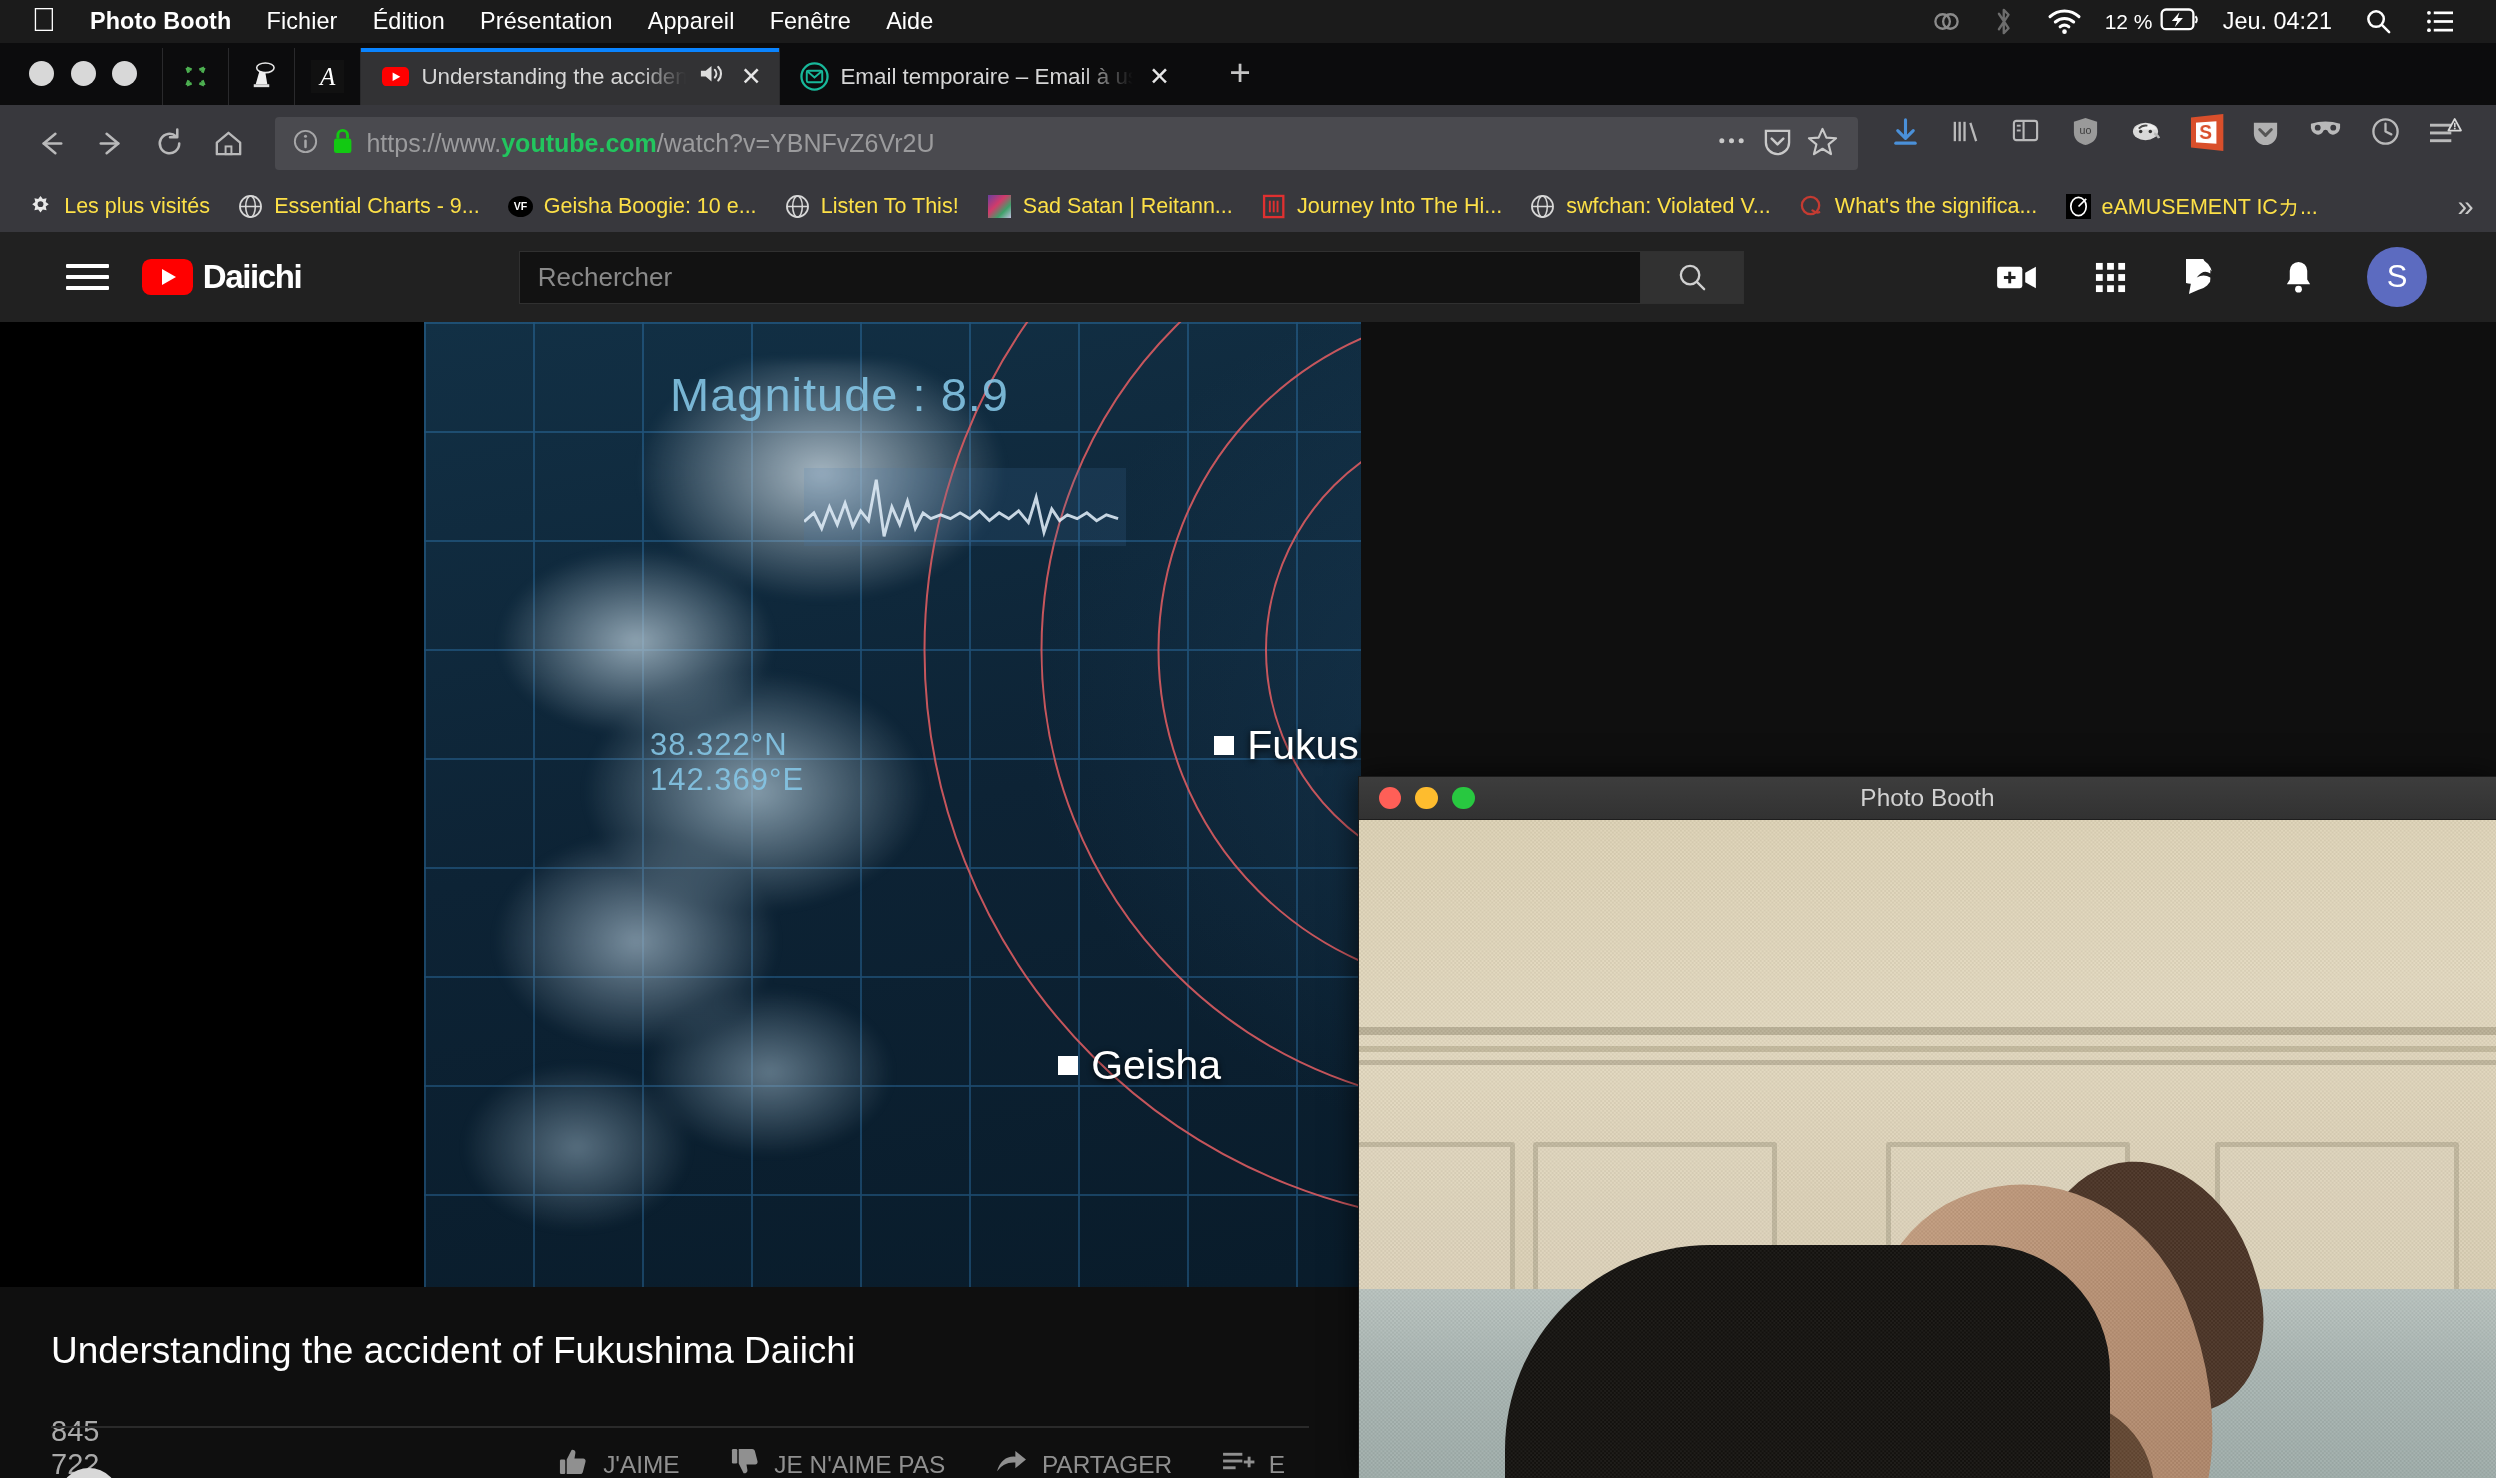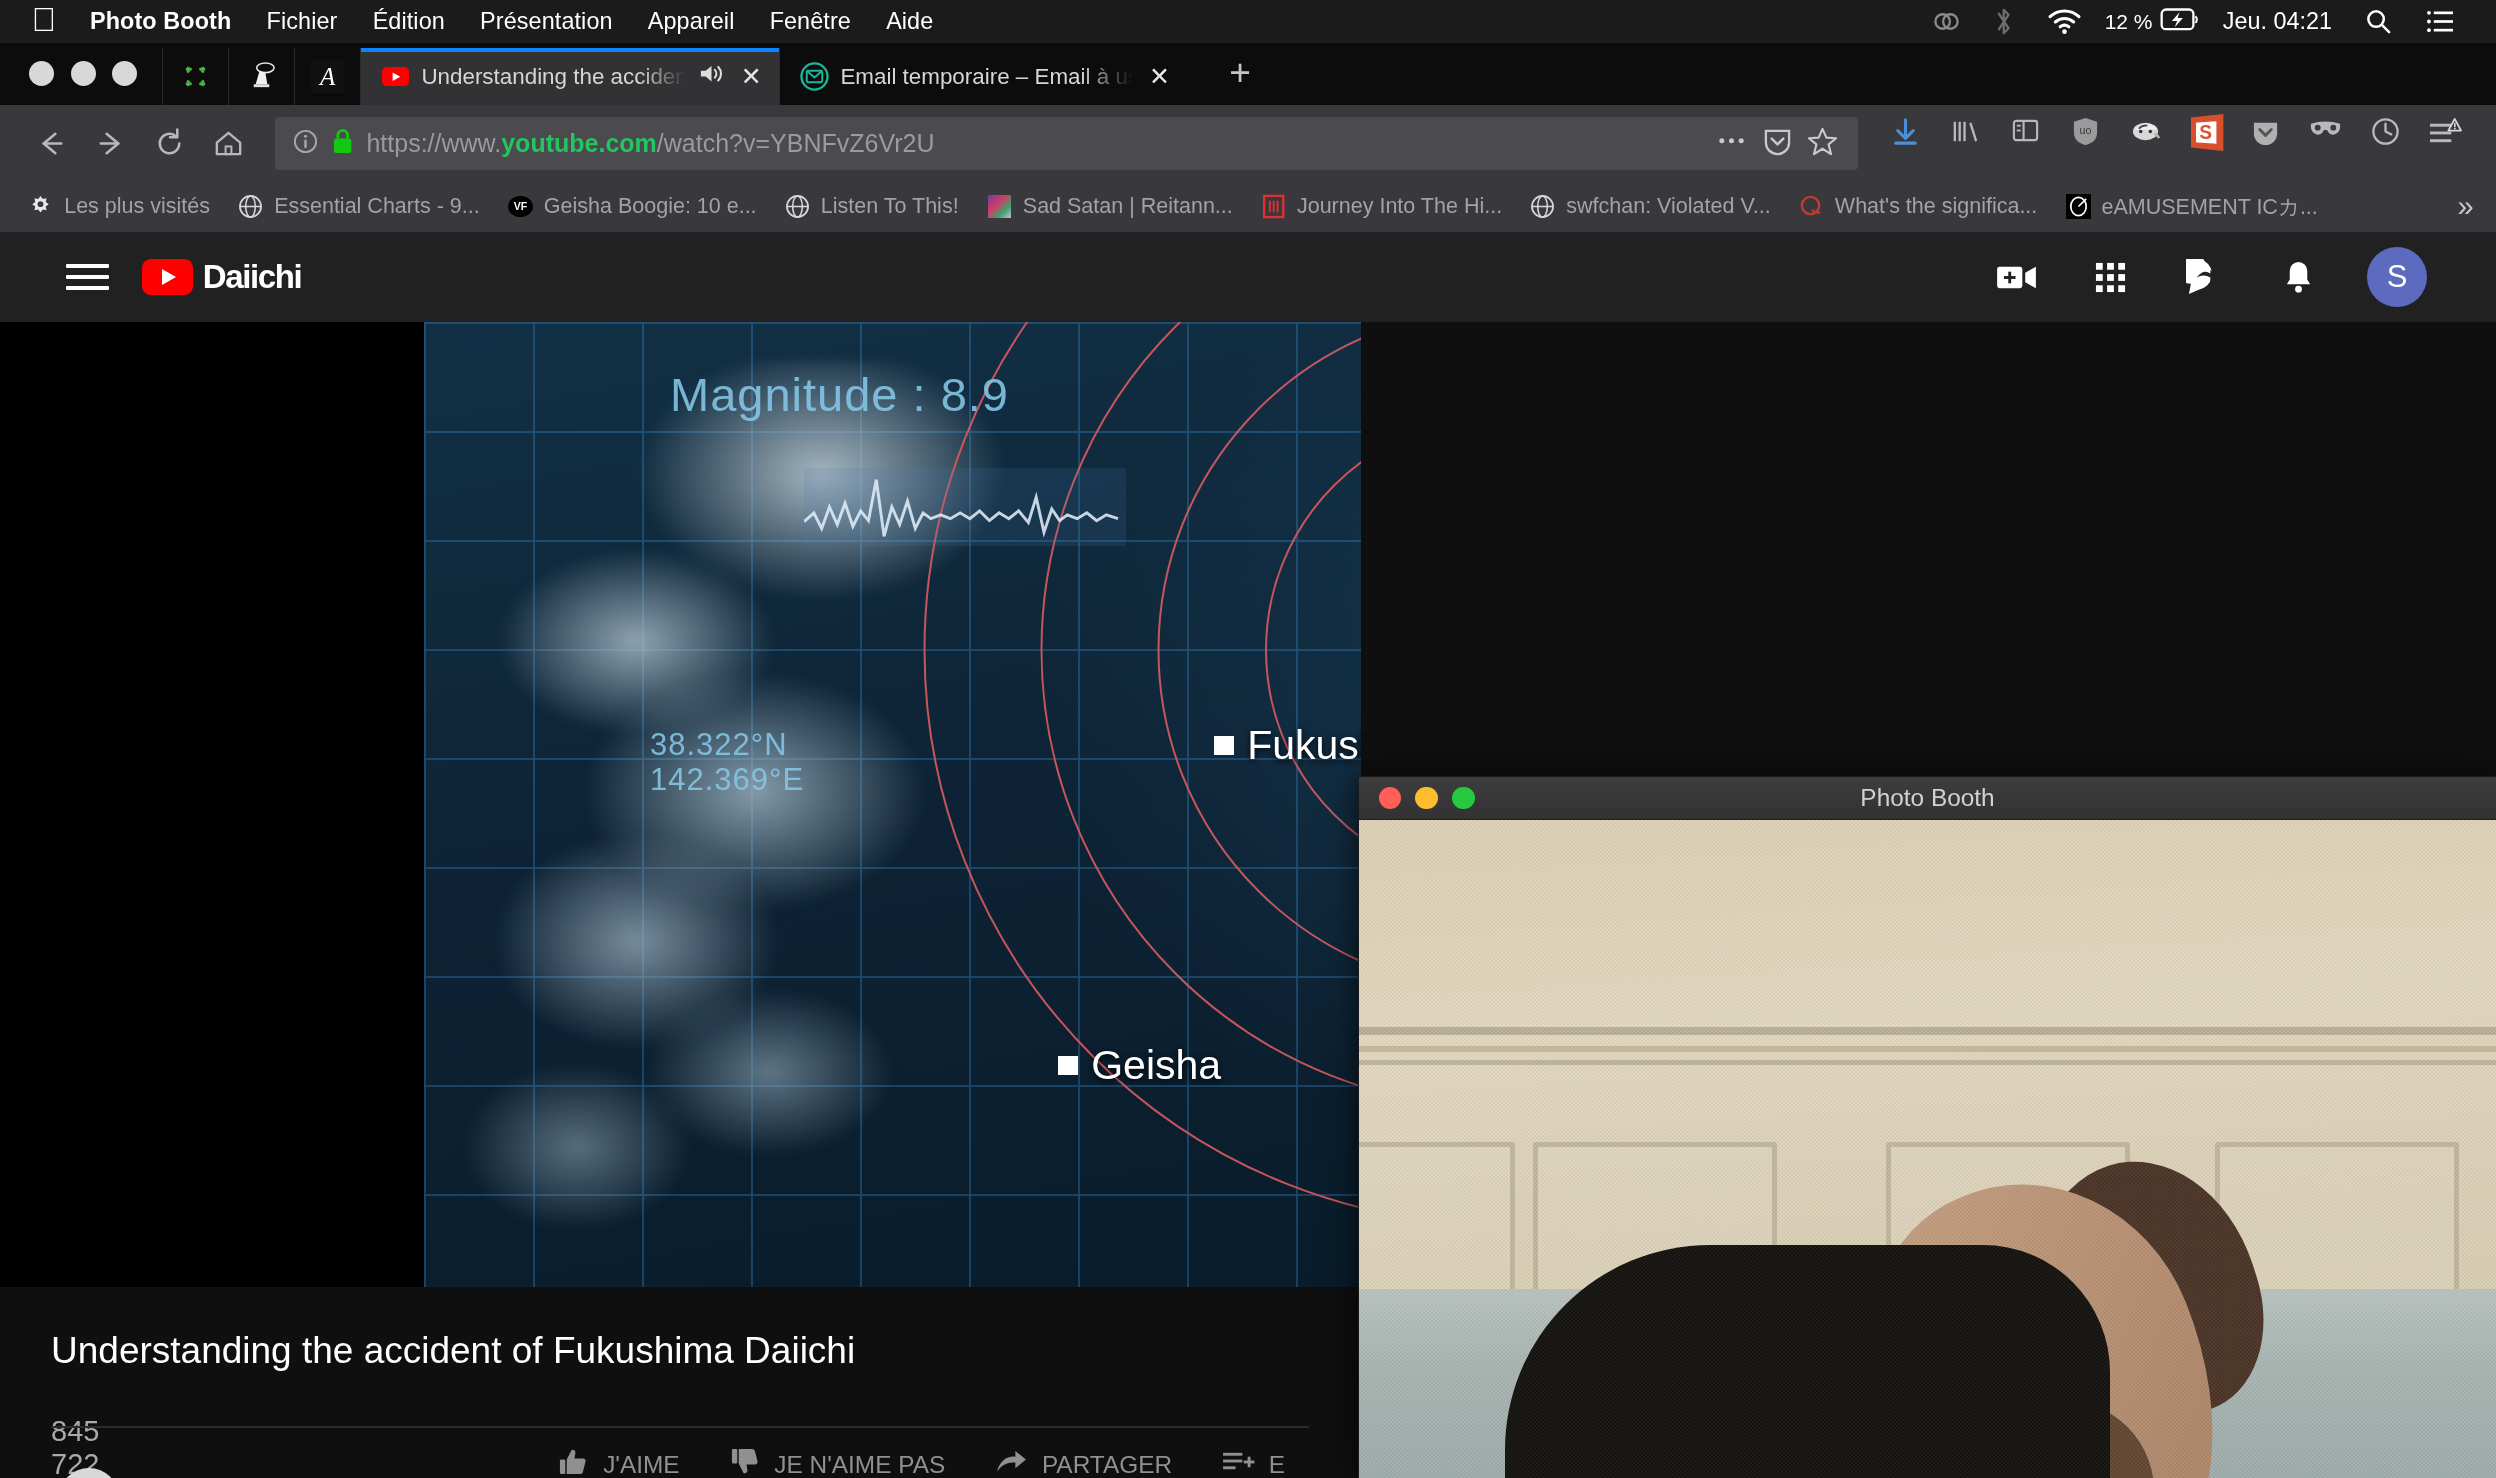--- a/index.html
+++ b/index.html
@@ -73,21 +73,21 @@
     display: flex; align-items: center; padding: 0 15.6px; gap: 11.7px;
   }
   .url-text { font-size: 25px; color: #9b9b9d; white-space: nowrap; overflow: hidden; }
   .url-text b { color: #22c55e; font-weight: bold; }
   .url-right { margin-left: auto; display: flex; align-items: center; gap: 15.6px; padding-right: 3.9px; }
   .tb-icons { display: flex; align-items: center; }
   .tb-ic { width: 60px; height: 55px; display: flex; align-items: flex-start; justify-content: center; color: #b9b9ba; position: relative; }
 
   
   .bookmarks { height: 51px; background: #38383d; display: flex; align-items: center; padding: 0 13.7px; gap: 0; overflow: hidden; }
-  .bm { display: flex; align-items: center; gap: 9.8px; padding: 0 13.7px; font-size: 21.5px; color: #a3a3a3; white-space: nowrap; }
+  .bm { display: flex; align-items: center; gap: 9.8px; padding: 0 13.7px; font-size: 21.5px; color: #fde047; white-space: nowrap; }
   .bm-ic { width: 27px; height: 27px; flex: 0 0 27px; display: flex; align-items: center; justify-content: center; font-size: 19.5px; }
   .bm-chev { margin-left: auto; color: #c9c9c9; font-size: 29px; padding-right: 9.8px; }
 
   
   .yt { position: relative; background: #0f0f0f; height: 1246px; overflow: hidden; }
   .yt-header {
     height: 90px; background: #212121; display: flex; align-items: center;
     padding: 0 37px; gap: 0;
   }
   .yt-burger { width: 43px; display: flex; flex-direction: column; gap: 6.8px; margin: 0 33px 0 29px; }
@@ -589,20 +589,31 @@
             <span></span>
             <span></span>
         </div>
         <div class="yt-logo">
           <span class="yt-play">
               <i></i>
             </span>
           <span class="yt-word">Daiichi</span>
         </div>
 
+        <div class="yt-search-wrap">
+          <div class="yt-search">
+            <input type="text" placeholder="Rechercher" style="">
+          </div>
+          <div class="yt-search-btn">
+            <svg width="33" height="33" viewBox="0 0 34 34">
+                <circle cx="14.5" cy="14.5" r="9.5" fill="none" stroke="#d0d0d0" stroke-width="2.4"></circle>
+                <line x1="21.5" y1="21.5" x2="29" y2="29" stroke="#d0d0d0" stroke-width="2.4" stroke-linecap="round"></line>
+              </svg>
+          </div>
+        </div>
 
         <div class="yt-actions">
           <div class="yt-ic">
             <svg width="43" height="31" viewBox="0 0 44 32">
                 <rect x="2" y="5" width="26" height="22" rx="2.5" fill="#fff"></rect>
                 <path d="M31 11 L42 5 L42 27 L31 21 Z" fill="#fff"></path>
                 <line x1="15" y1="10" x2="15" y2="22" stroke="#212121" stroke-width="3"></line>
                 <line x1="9" y1="16" x2="21" y2="16" stroke="#212121" stroke-width="3"></line>
               </svg>
           </div>

